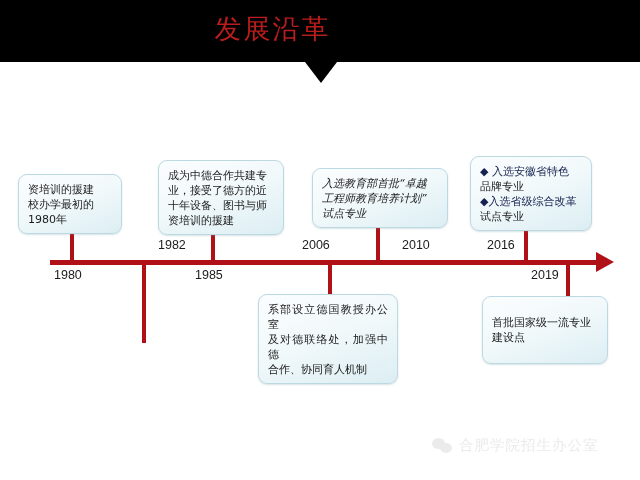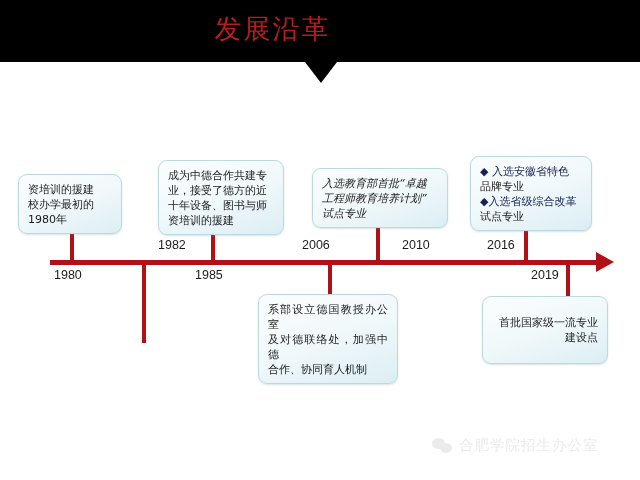--- a/index.html
+++ b/index.html
@@ -109,21 +109,21 @@
     box-shadow: 0 1px 2px rgba(120,150,160,0.28);
     padding: 7px 9px 6px 9px;
     font-size: 11px;
     line-height: 15px;
     color: #1a1a1a;
     font-family: "DejaVu Sans", "Liberation Sans", sans-serif;
     text-align: justify;
     text-justify: inter-character;
   }
   .event-box.centered {
-    text-align: right;
+    text-align: left;
   }
   .event-box .line {
     display: block;
   }
   .bullet {
     color: #14224f;
     font-size: 11px;
   }
 
   

